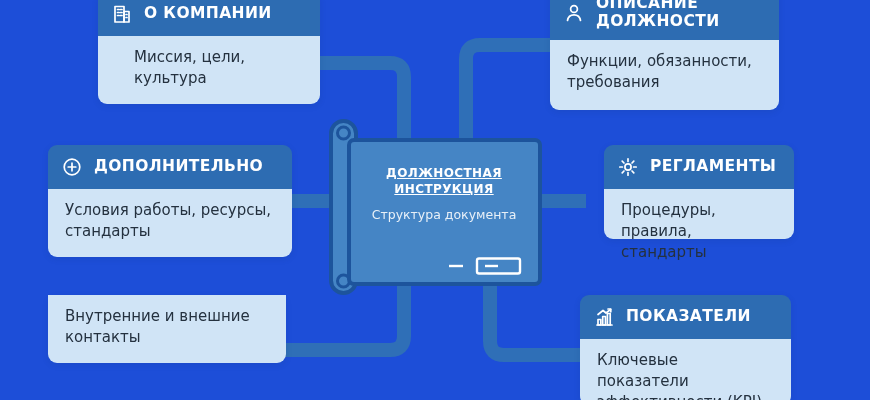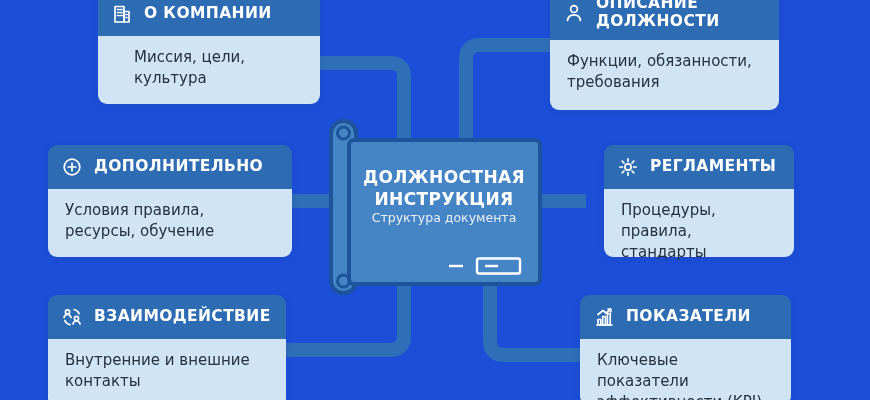--- a/index.html
+++ b/index.html
@@ -17,26 +17,26 @@
   }
   .bod{
     background:var(--body,#d0e4f6);color:#24313f;font-size:15px;line-height:1.4;
     padding:11px 17px;border-radius:0 0 9px 9px;
   }
   .icon{flex:0 0 auto;display:flex;}
   .icon svg{stroke:#fff;fill:none;stroke-width:1.7;stroke-linecap:round;stroke-linejoin:round;}
   .c1{left:98px;top:-8px;width:222px;}  .c1 .bod{height:68px;padding-left:36px;}
   .c2{left:550px;top:-14px;width:229px;} .c2 .hdr{height:54px;} .c2 .bod{height:70px;}
   .c3{left:48px;top:145px;width:244px;}  .c3 .bod{height:68px;}
-  .c4{left:604px;top:145px;width:190px;} .c4 .bod{height:68px;}
+  .c4{left:604px;top:145px;width:190px;} .c4 .bod{height:50px;}
   .c5{left:48px;top:295px;width:238px;}  .c5 .bod{height:68px;}
   .c6{left:580px;top:295px;width:211px;} .c6 .bod{height:66px;}
   .center-text{position:absolute;left:352px;top:166px;width:184px;text-align:center;color:#fff;}
-  .center-title{font-weight:bold;font-size:17px;line-height:1.3;letter-spacing:.4px;}
-  .center-sub{font-size:12.5px;opacity:.88;}
+  .center-title{font-weight:bold;font-size:12px;line-height:1.3;letter-spacing:.4px;text-decoration:underline;}
+  .center-sub{margin-top:10px;font-size:12.5px;opacity:.88;}
 </style>
 </head>
 <body>
 
 <div class="stage">
 
   <svg class="bg" width="870" height="400" viewBox="0 0 870 400">
     <g fill="none" stroke="var(--connector,#2f6fb7)" stroke-width="14">
       <path d="M316 63 H390 Q404 63 404 77 V150"></path>
       <path d="M556 45 H480 Q466 45 466 59 V150"></path>
@@ -88,50 +88,37 @@
   <div class="card c3">
     <div class="hdr">
       <span class="icon">
         <svg width="22" height="22" viewBox="0 0 22 22">
             <circle cx="11" cy="11" r="7.8"></circle>
             <path d="M11 7.2v7.6M7.2 11h7.6"></path>
           </svg>
       </span>
       <span>ДОПОЛНИТЕЛЬНО</span>
     </div>
-    <div class="bod">Условия правила, ресурсы, обучение</div>
+    <div class="bod">Условия работы, ресурсы, стандарты</div>
   </div>
 
   <div class="card c4">
     <div class="hdr">
       <span class="icon">
         <svg width="22" height="22" viewBox="0 0 22 22">
             <circle cx="11" cy="11" r="3.1"></circle>
             <path d="M11 2.8v2.6M11 16.6v2.6M2.8 11h2.6M16.6 11h2.6M5.2 5.2l1.8 1.8M15 15l1.8 1.8M16.8 5.2L15 7M7 15l-1.8 1.8"></path>
           </svg>
       </span>
       <span>РЕГЛАМЕНТЫ</span>
     </div>
     <div class="bod">Процедуры, правила, стандарты</div>
   </div>
 
   <div class="card c5">
-    <div class="hdr">
-      <span class="icon">
-        <svg width="22" height="22" viewBox="0 0 22 22">
-            <circle cx="6.5" cy="6" r="2.1"></circle>
-            <path d="M3 11.5c.4-2 1.8-3 3.5-3s3.1 1 3.5 3"></path>
-            <circle cx="15.5" cy="12.5" r="2.1"></circle>
-            <path d="M12 18c.4-2 1.8-3 3.5-3s3.1 1 3.5 3"></path>
-            <path d="M13 3.5c2.4.5 4.3 2 5.1 4.2"></path>
-            <path d="M9 18.7c-2.4-.5-4.3-2-5.1-4.2"></path>
-          </svg>
-      </span>
-      <span>ВЗАИМОДЕЙСТВИЕ</span>
-    </div>
     <div class="bod">Внутренние и внешние контакты</div>
   </div>
 
   <div class="card c6">
     <div class="hdr">
       <span class="icon">
         <svg width="22" height="22" viewBox="0 0 22 22">
             <path d="M4 19h15"></path>
             <rect x="5" y="13.5" width="2.8" height="5.5"></rect>
             <rect x="9.7" y="10.5" width="2.8" height="8.5"></rect>

